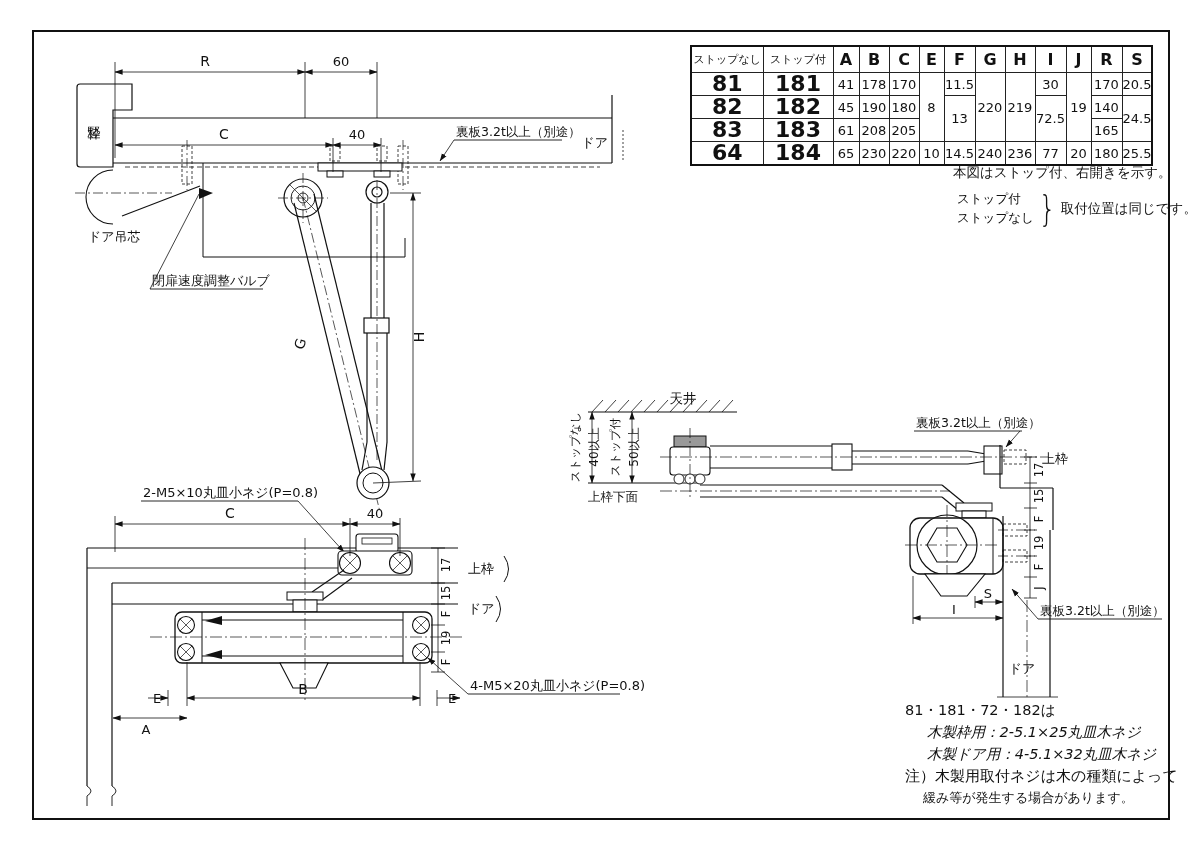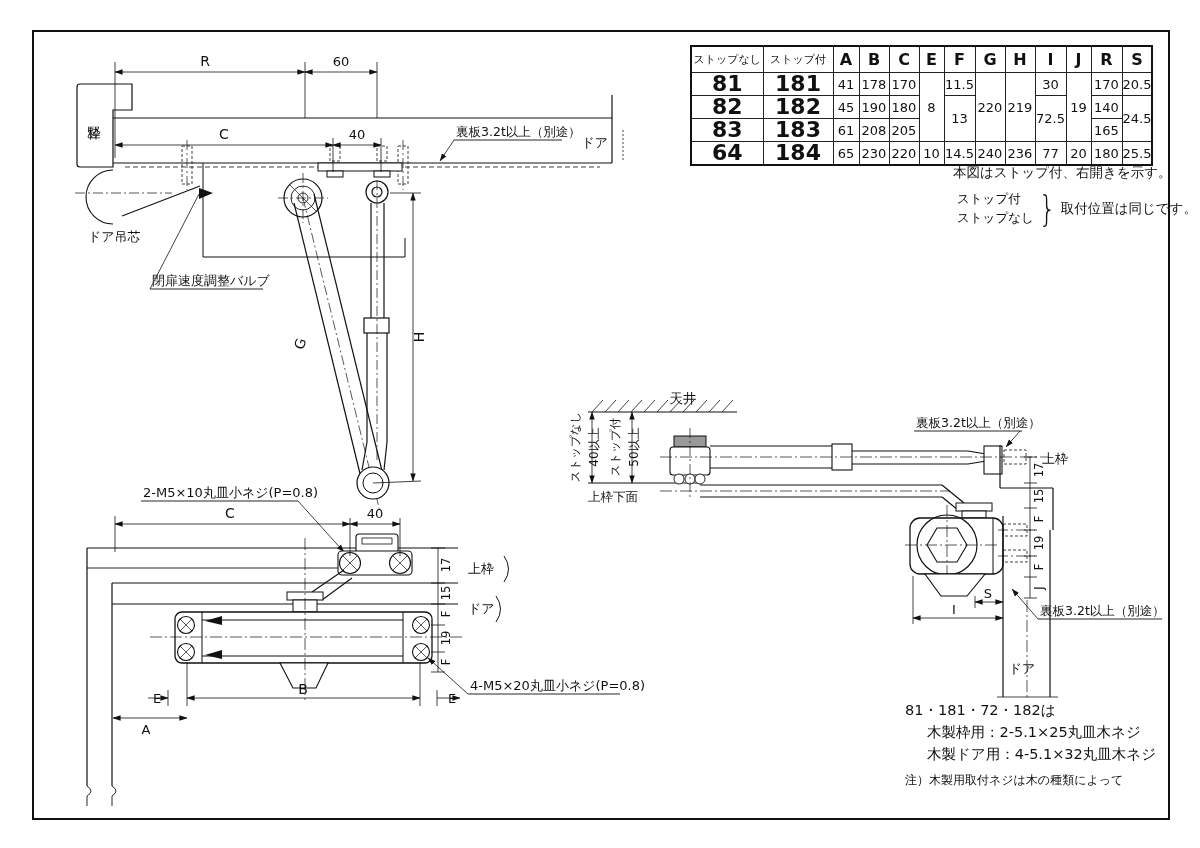--- a/index.html
+++ b/index.html
@@ -17,22 +17,22 @@
   #spec td.model{font-size:22px;font-weight:bold;}
   #spec{border:2px solid #111;}
 
   .note1{position:absolute;left:953px;top:164px;font-size:13.5px;}
   .note2{position:absolute;left:957px;top:188px;display:flex;align-items:center;}
   .note2 .stack{display:flex;flex-direction:column;font-size:12.5px;line-height:1.45;}
   .note2 .brace{font-size:36px;font-weight:200;transform:scaleX(.75);margin:0 2px;}
   .note2 .same{font-size:13.5px;}
 
   .wood{position:absolute;left:905px;top:700px;font-size:14.5px;line-height:1.5;}
-  .wood .ind{padding-left:22px;}
-  .wood .note{font-size:12px;margin-top:6px;}
+  .wood .ind{padding-left:22px;font-style:italic;}
+  .wood .note{font-size:15px;}
   .wood .note2l{font-size:13px;padding-left:18px;}
 </style>
 </head>
 <body>
 
 <div id="frame"></div>
 
 <svg width="1200" height="848" viewBox="0 0 1200 848">
   <defs>
     <marker id="arr" viewBox="0 0 10 10" refX="9.5" refY="5" markerWidth="10" markerHeight="10" orient="auto-start-reverse">
@@ -393,13 +393,14 @@
   </div>
   <span class="brace">}</span>
   <span class="same">取付位置は同じです。</span>
 </div>
 
 <div class="wood">
   <div>81・181・72・182は</div>
   <div class="ind">木製枠用：2-5.1×25丸皿木ネジ</div>
   <div class="ind">木製ドア用：4-5.1×32丸皿木ネジ</div>
   <div class="note">注）木製用取付ネジは木の種類によって</div>
+  <div class="note2l">緩み等が発生する場合があります。</div>
 </div>
 
 </body></html>

